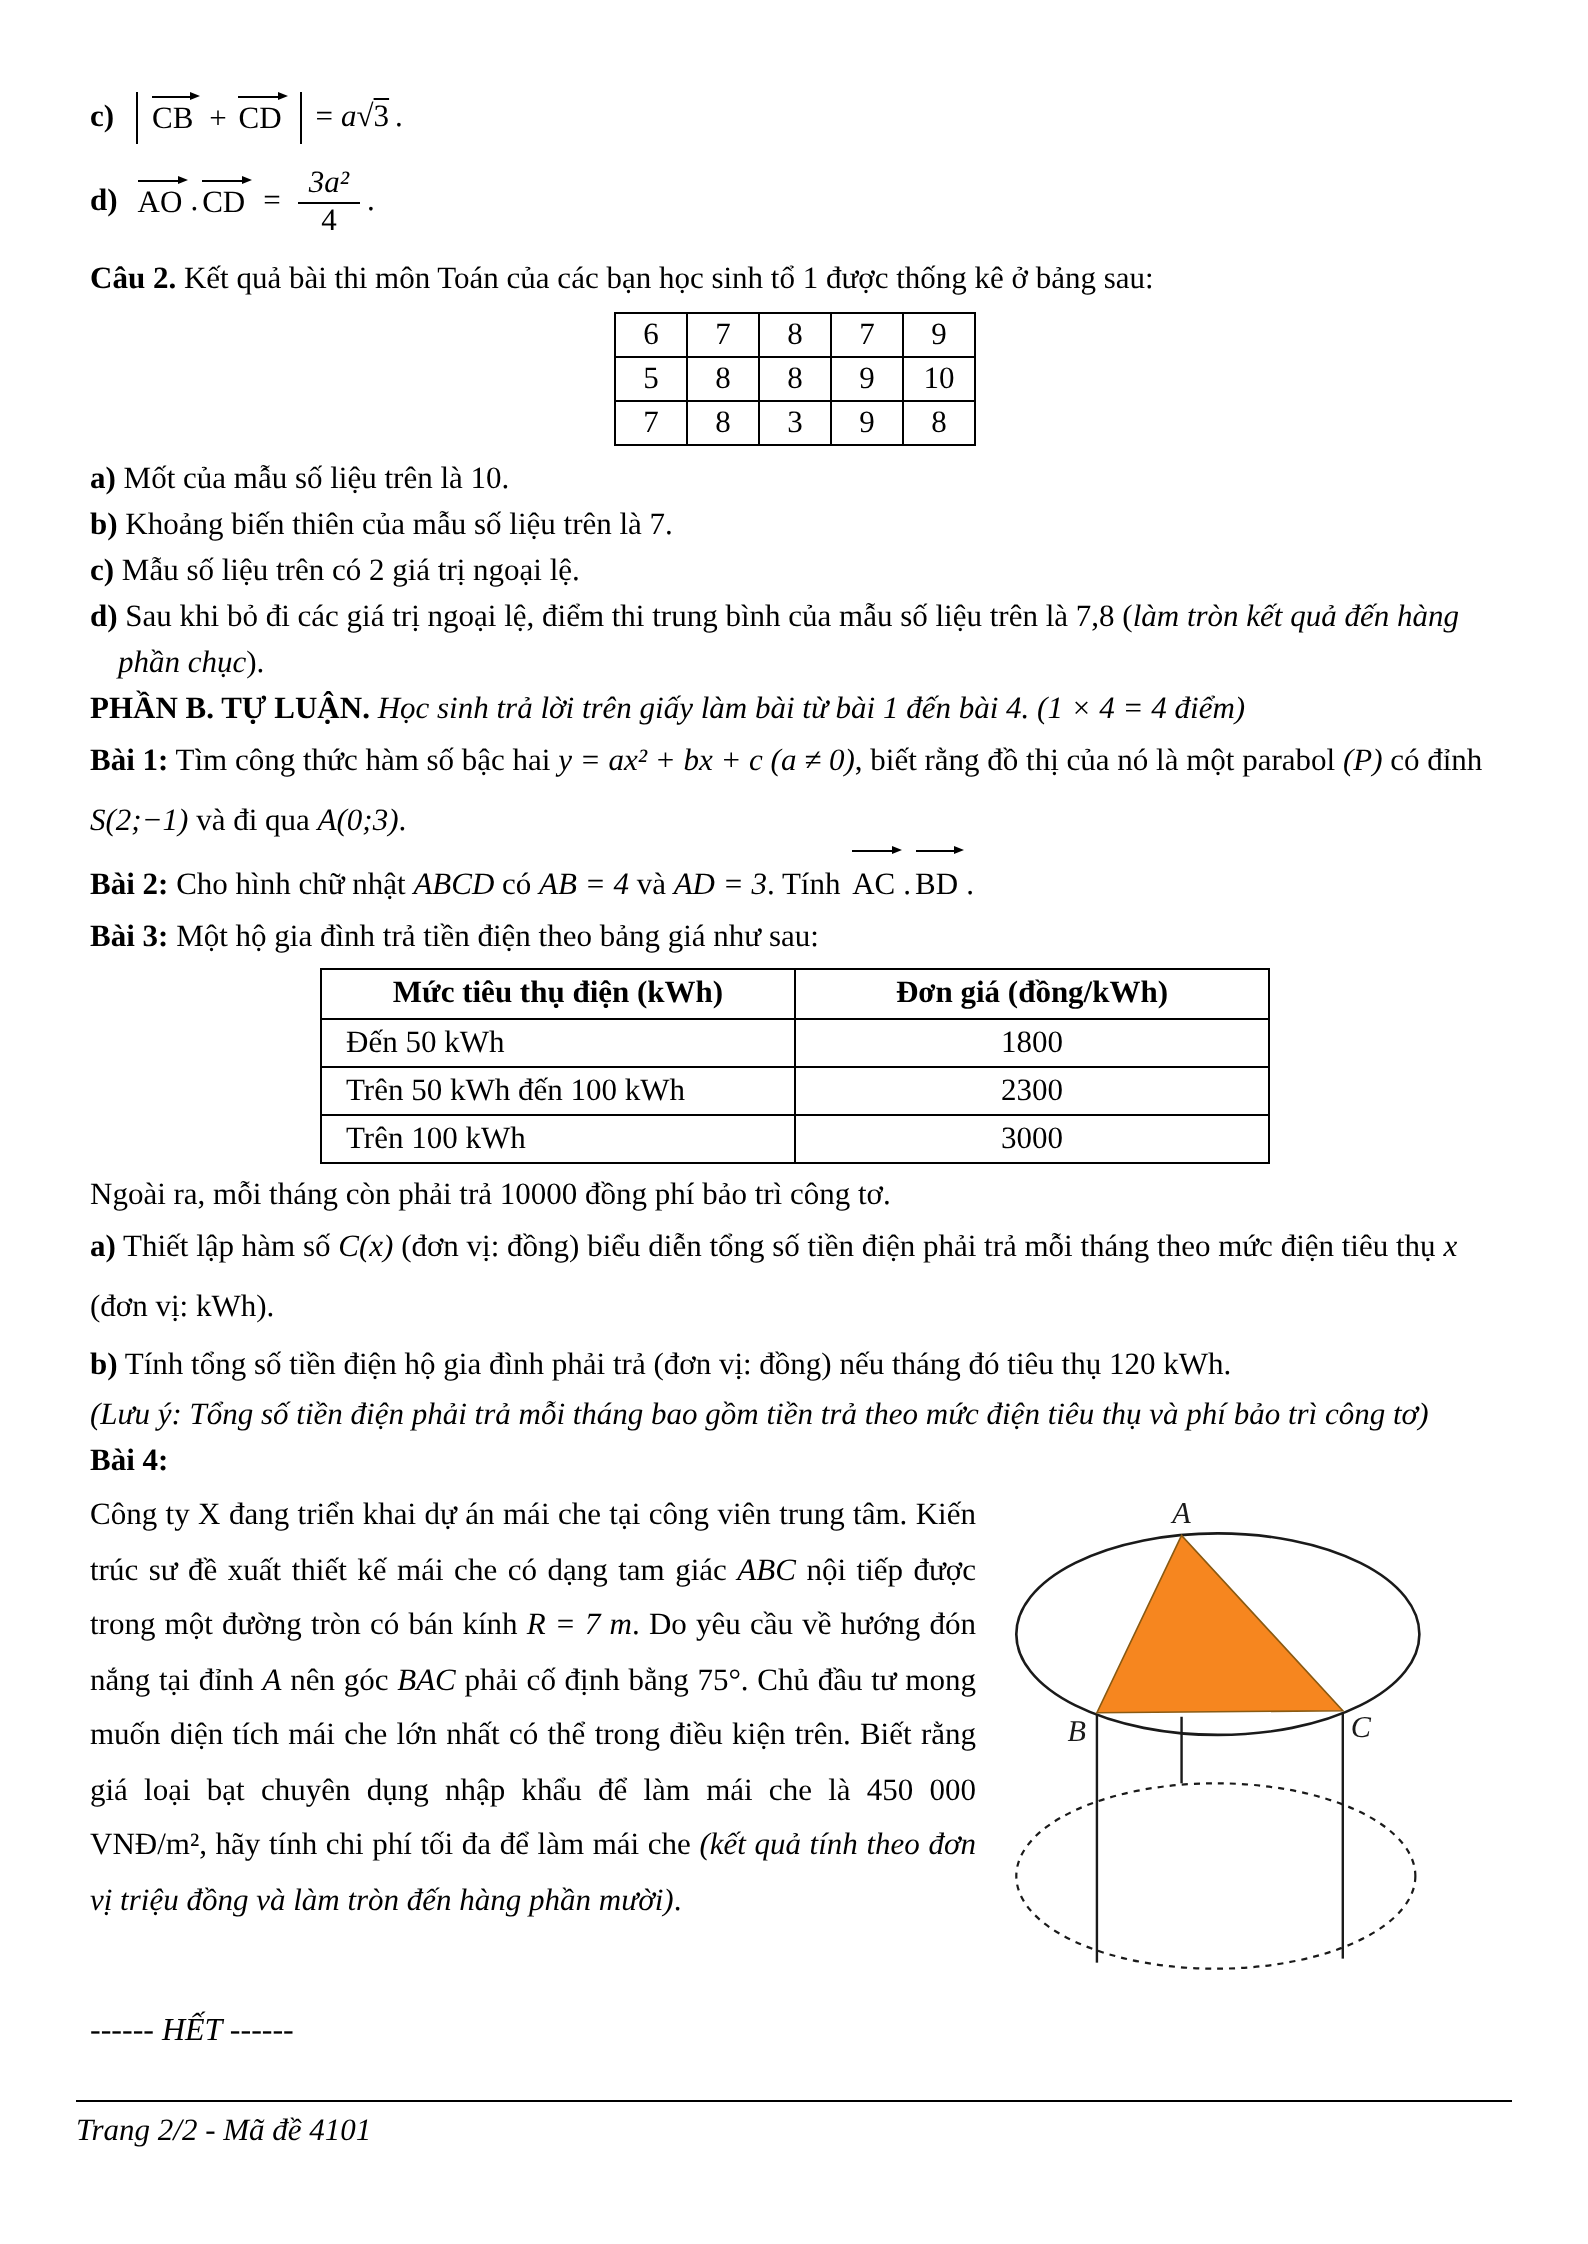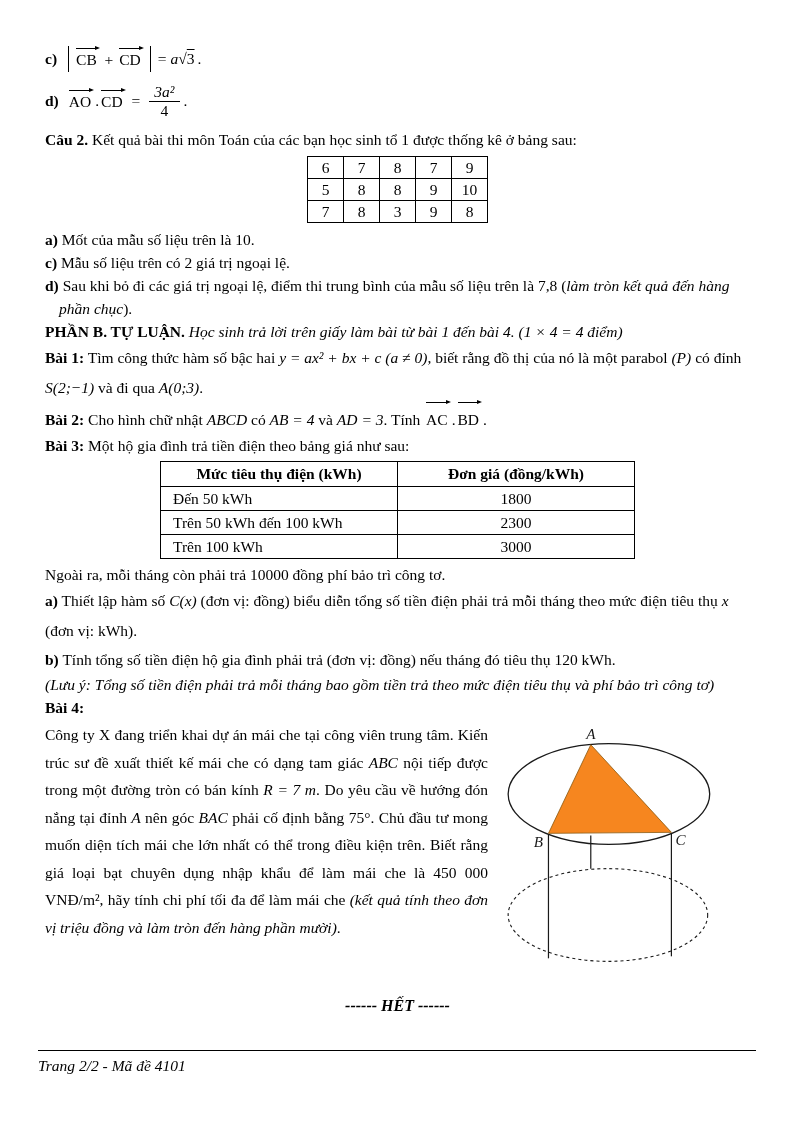--- a/index.html
+++ b/index.html
@@ -32,21 +32,21 @@
   .price-table th{border:1px solid #000;width:204px;height:24px;font-size:15.5px;padding:0 16px;}
   .price-table td{border:1px solid #000;height:23px;font-size:15.5px;padding:0 12px;}
   .price-table td.amount{text-align:center;width:162px;}
   .hang{padding-left:14px;text-indent:-14px;}
   .lh30{line-height:30px;}
   .lh29{line-height:29px;}
   .lh27{line-height:27px;}
   .bai4-row{display:flex;margin-top:2px;}
   .bai4-text{width:458px;text-align:justify;line-height:27.5px;}
   .bai4-fig{margin-left:auto;width:262px;}
-  .het{margin-top:14px;text-align:center;font-weight:bold;font-style:italic;font-size:16px;}
+  .het{font-weight:normal;font-style:italic;font-size:16px;}
   .footer{position:absolute;left:38px;right:38px;top:1050px;border-top:1.6px solid #000;
           text-align:left;font-style:italic;font-size:15.5px;padding-top:6px;}
 </style>
 </head>
 <body>
 
 <div class="page">
 
   <div class="f-line1">
     <span class="lbl">c)</span>
@@ -93,20 +93,21 @@
       <td>7</td>
       <td>8</td>
       <td>3</td>
       <td>9</td>
       <td>8</td>
     </tr>
   </tbody>
     </table>
 
   <p class="t"><span class="b">a)</span><span> Mốt của mẫu số liệu trên là 10.</span></p>
+  <p class="t"><span class="b">b)</span><span> Khoảng biến thiên của mẫu số liệu trên là 7.</span></p>
   <p class="t"><span class="b">c)</span><span> Mẫu số liệu trên có 2 giá trị ngoại lệ.</span></p>
   <p class="t hang"><span class="b">d)</span><span> Sau khi bỏ đi các giá trị ngoại lệ, điểm thi trung bình của mẫu số liệu trên là 7,8 (</span><span class="i">làm tròn kết quả đến hàng phần chục</span><span>).</span></p>
 
   <p class="t"><span class="b">PHẦN B. TỰ LUẬN.</span><span class="i"> Học sinh trả lời trên giấy làm bài từ bài 1 đến bài 4. (1 × 4 = 4 điểm)</span></p>
 
   <p class="lh30"><span class="b">Bài 1:</span><span> Tìm công thức hàm số bậc hai </span><span class="mi">y = ax² + bx + c</span><span class="mi"> (a ≠ 0)</span><span>, biết rằng đồ thị của nó là một parabol </span><span class="mi">(P)</span><span> có đỉnh </span><span class="mi">S(2;−1)</span><span> và đi qua </span><span class="mi">A(0;3)</span><span>.</span></p>
 
   <p class="lh29"><span class="b">Bài 2:</span><span> Cho hình chữ nhật </span><span class="mi">ABCD</span><span> có </span><span class="mi">AB = 4</span><span> và </span><span class="mi">AD = 3</span><span>. Tính </span><span class="vec">AC</span><span>.</span><span class="vec">BD</span><span>.</span></p>
 
   <p class="t"><span class="b">Bài 3:</span><span> Một hộ gia đình trả tiền điện theo bảng giá như sau:</span></p>

